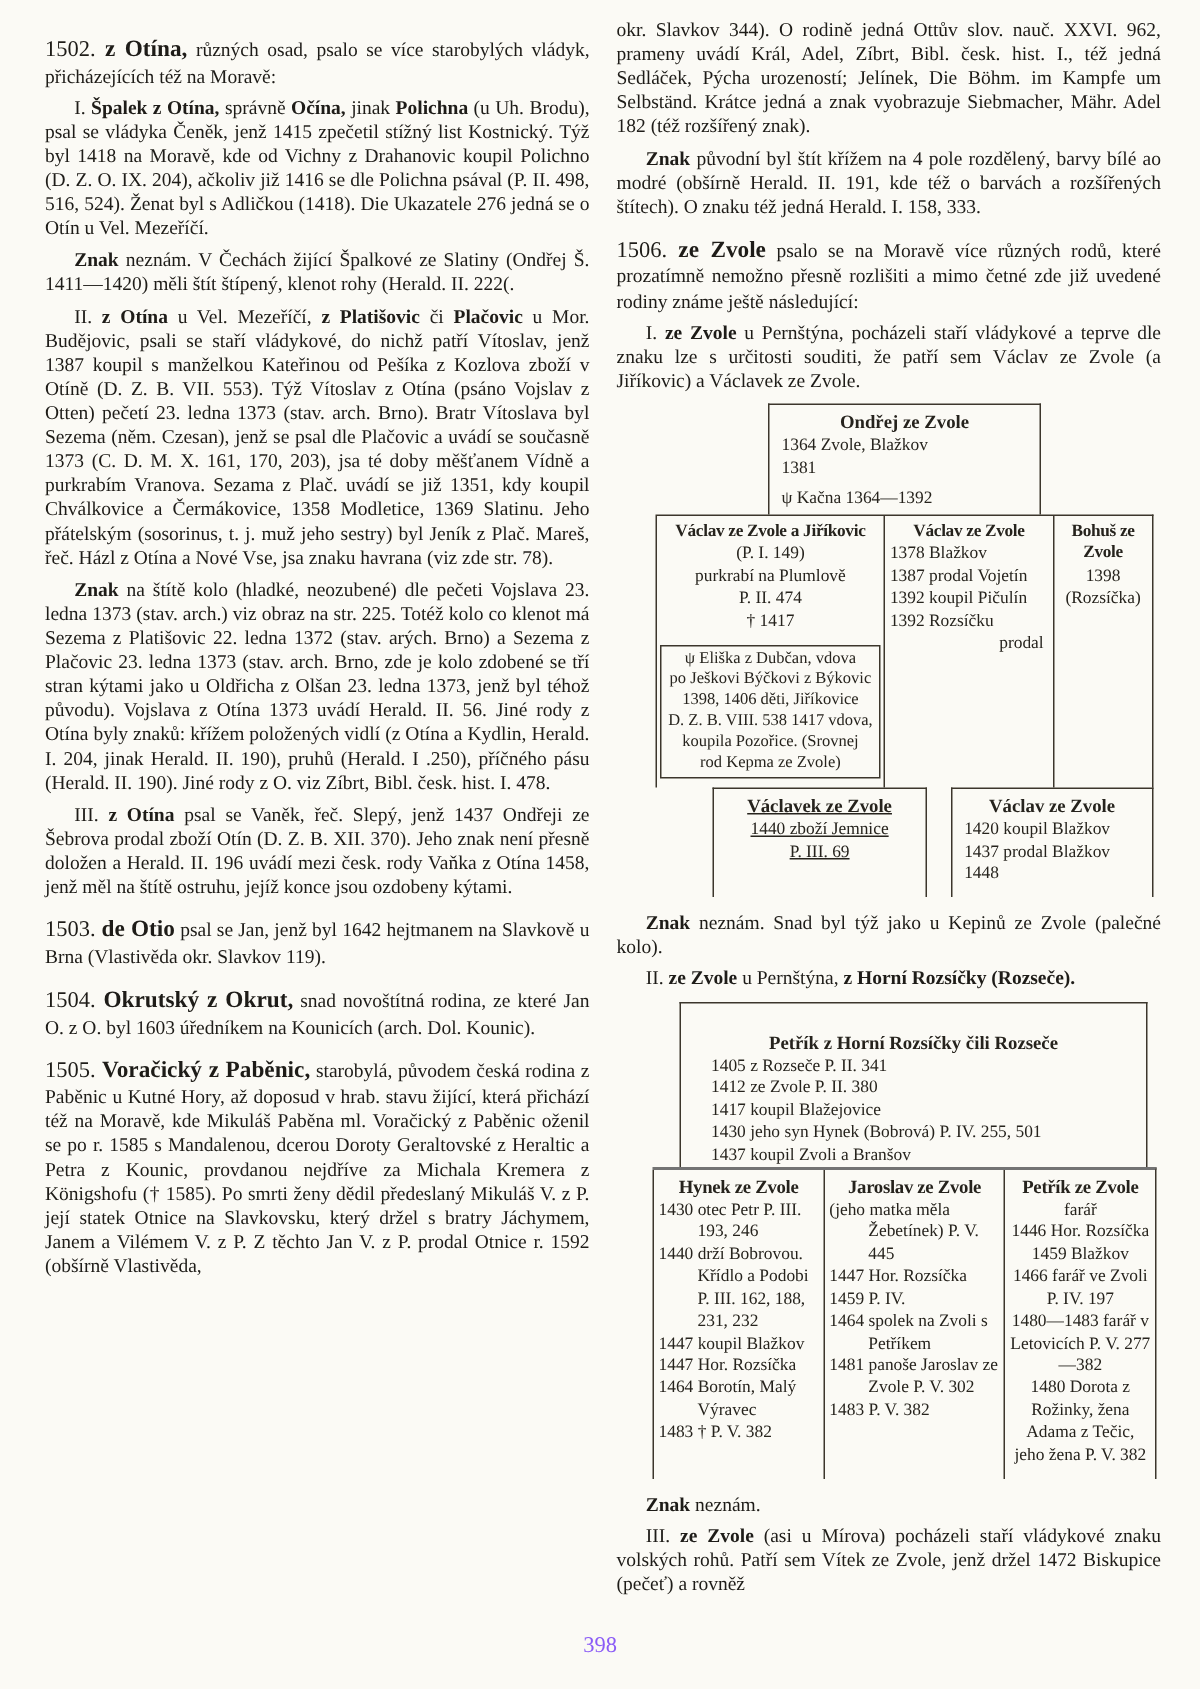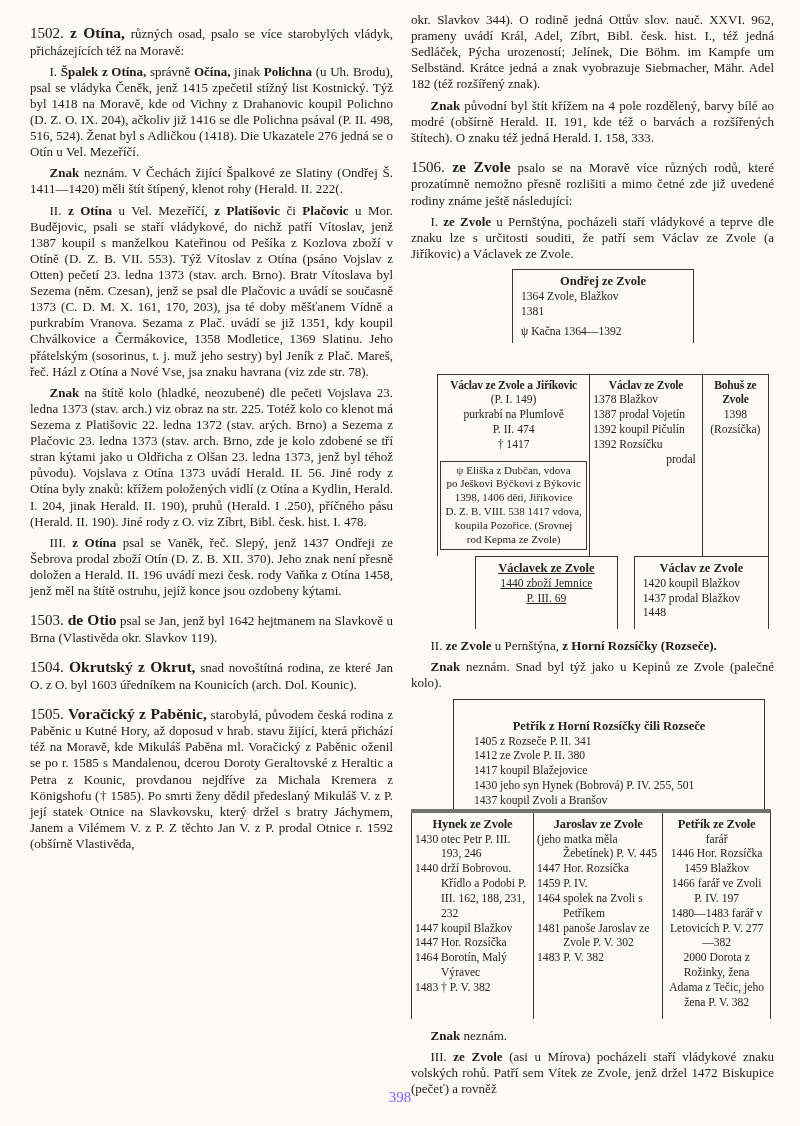--- a/index.html
+++ b/index.html
@@ -21,39 +21,39 @@
   
   .tree{font-size:11.6px;line-height:1.28;text-align:left;margin:7px 0 9px 0;color:#26231d;}
   .ttl{font-weight:700;text-align:center;font-size:12.5px;padding:1px 0;}
   .ln{min-height:1em;}
   .center .ln{text-align:center;}
   .left .ln{text-align:left;}
   .spouse{padding:5px 0 3px;}
 
   .tree1{width:332px;margin-left:26px;}
   .t1top{width:182px;margin:0 auto;border:1px solid #3c362c;border-bottom:none;padding:2px 8px 0;box-sizing:border-box;}
-  .t1mid{display:flex;border-top:1px solid #3c362c;border-right:1px solid #3c362c;align-items:stretch;margin-top:31px;}
+  .t1mid{display:flex;border-top:1px solid #3c362c;border-right:1px solid #3c362c;align-items:stretch;}
   .tcell{box-sizing:border-box;border-left:1px solid #3c362c;padding:2px 3px 4px;}
   .tcell .ttl{font-size:11.5px;letter-spacing:-0.2px;}
   .c1{width:46%;}
   .c2{width:34%;}
   .c3{width:20%;}
   .c2 .lines .ln:last-child{text-align:right;padding-right:3px;}
   .spbox{border:1px solid #3c362c;margin:8px -1px 2px;padding:2px 1px;font-size:11px;line-height:1.26;}
   .t1bot{display:flex;gap:16px;margin-left:38px;margin-top:0;}
   .gbox{border:1px solid #3c362c;border-bottom:none;padding:2px 8px 8px;box-sizing:border-box;}
   .gbox .ttl{font-size:12.5px;}
   .g1{width:150px;text-decoration:underline;}
   .g2{width:142px;}
 
   .tree2{width:360px;}
   .t2top{width:312px;margin-left:42px;border:1px solid #3c362c;border-bottom:none;padding:17px 8px 0;box-sizing:border-box;}
   .t2top .lines{margin-left:12px;}
   .hang .ln{padding-left:26px;text-indent:-26px;}
-  .t2row{display:flex;border-top:4px solid #737373;border-right:1px solid #3c362c;align-items:stretch;}
+  .t2row{display:flex;border-top:2px solid #737373;border-right:1px solid #3c362c;align-items:stretch;margin-left:24px;}
   .tcell2{box-sizing:border-box;border-left:1px solid #3c362c;padding:2px 3px 8px;}
   .t2c1{width:34%;}
   .t2c2{width:36%;}
   .t2c3{width:30%;}
   .tcell2 .ttl{font-size:12.5px;letter-spacing:-0.2px;}
   .t2c3 .ln{text-align:center;padding-left:0;text-indent:0;}
 
   .footer{position:absolute;bottom:20px;left:0;right:0;text-align:center;font-size:15px;color:#8b5cf6;}
 </style>
 </head>
@@ -139,22 +139,22 @@
             <div class="ttl">Václav ze Zvole</div>
             <div class="lines left">
                 <div class="ln">1420 koupil Blažkov</div>
                 <div class="ln">1437 prodal Blažkov</div>
                 <div class="ln">1448</div>
               </div>
           </div>
         </div>
       </div>
 
+      <p class="para ind"><b>Znak</b><span> neznám. Snad byl týž jako u Kepinů ze Zvole (palečné kolo).</span></p>
       <p class="para ind"><span>II. </span><b>ze Zvole</b><span> u Pernštýna, </span><b>z Horní Rozsíčky (Rozseče).</b></p>
-      <p class="para ind"><b>Znak</b><span> neznám. Snad byl týž jako u Kepinů ze Zvole (palečné kolo).</span></p>
 
       <div class="tree tree2">
         <div class="t2top">
           <div class="ttl">Petřík z Horní Rozsíčky čili Rozseče</div>
           <div class="lines left hang">
               <div class="ln">1405 z Rozseče P. II. 341</div>
               <div class="ln">1412 ze Zvole P. II. 380</div>
               <div class="ln">1417 koupil Blažejovice</div>
               <div class="ln">1430 jeho syn Hynek (Bobrová) P. IV. 255, 501</div>
               <div class="ln">1437 koupil Zvoli a Branšov</div>
@@ -184,21 +184,21 @@
               </div>
           </div>
           <div class="tcell2 t2c3">
             <div class="ttl">Petřík ze Zvole</div>
             <div class="lines center">
                 <div class="ln">farář</div>
                 <div class="ln">1446 Hor. Rozsíčka</div>
                 <div class="ln">1459 Blažkov</div>
                 <div class="ln">1466 farář ve Zvoli P. IV. 197</div>
                 <div class="ln">1480—1483 farář v Letovicích P. V. 277—382</div>
-                <div class="ln">2000 Dorota z Rožinky, žena Adama z Tečic, jeho žena P. V. 382</div>
+                <div class="ln">1480 Dorota z Rožinky, žena Adama z Tečic, jeho žena P. V. 382</div>
               </div>
           </div>
         </div>
       </div>
 
       <p class="para ind"><b>Znak</b><span> neznám.</span></p>
       <p class="para ind"><span>III. </span><b>ze Zvole</b><span> (asi u Mírova) pocházeli staří vládykové znaku volských rohů. Patří sem Vítek ze Zvole, jenž držel 1472 Biskupice (pečeť) a rovněž</span></p>
     </div>
   </div>
 

